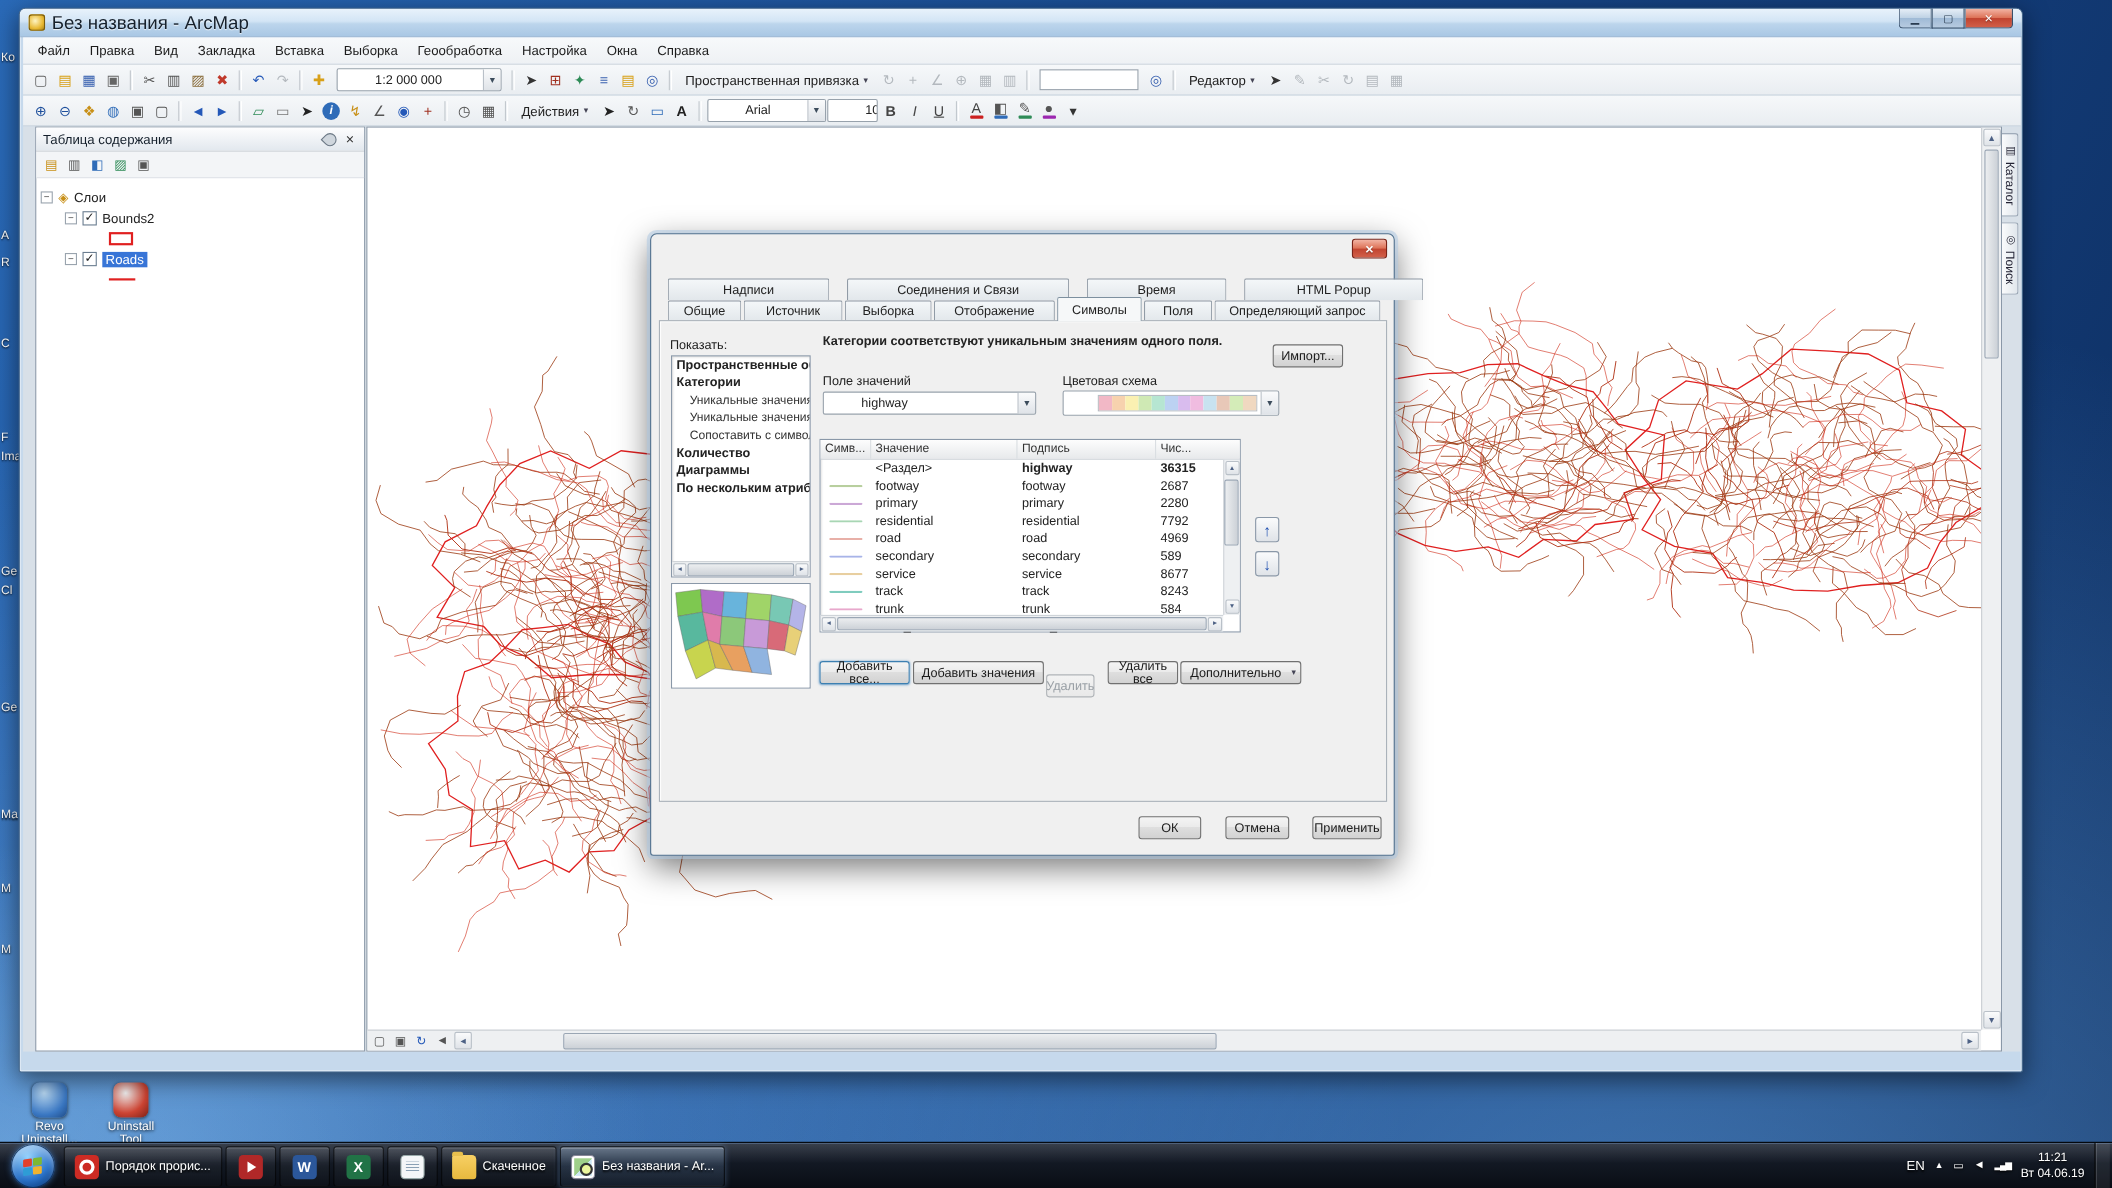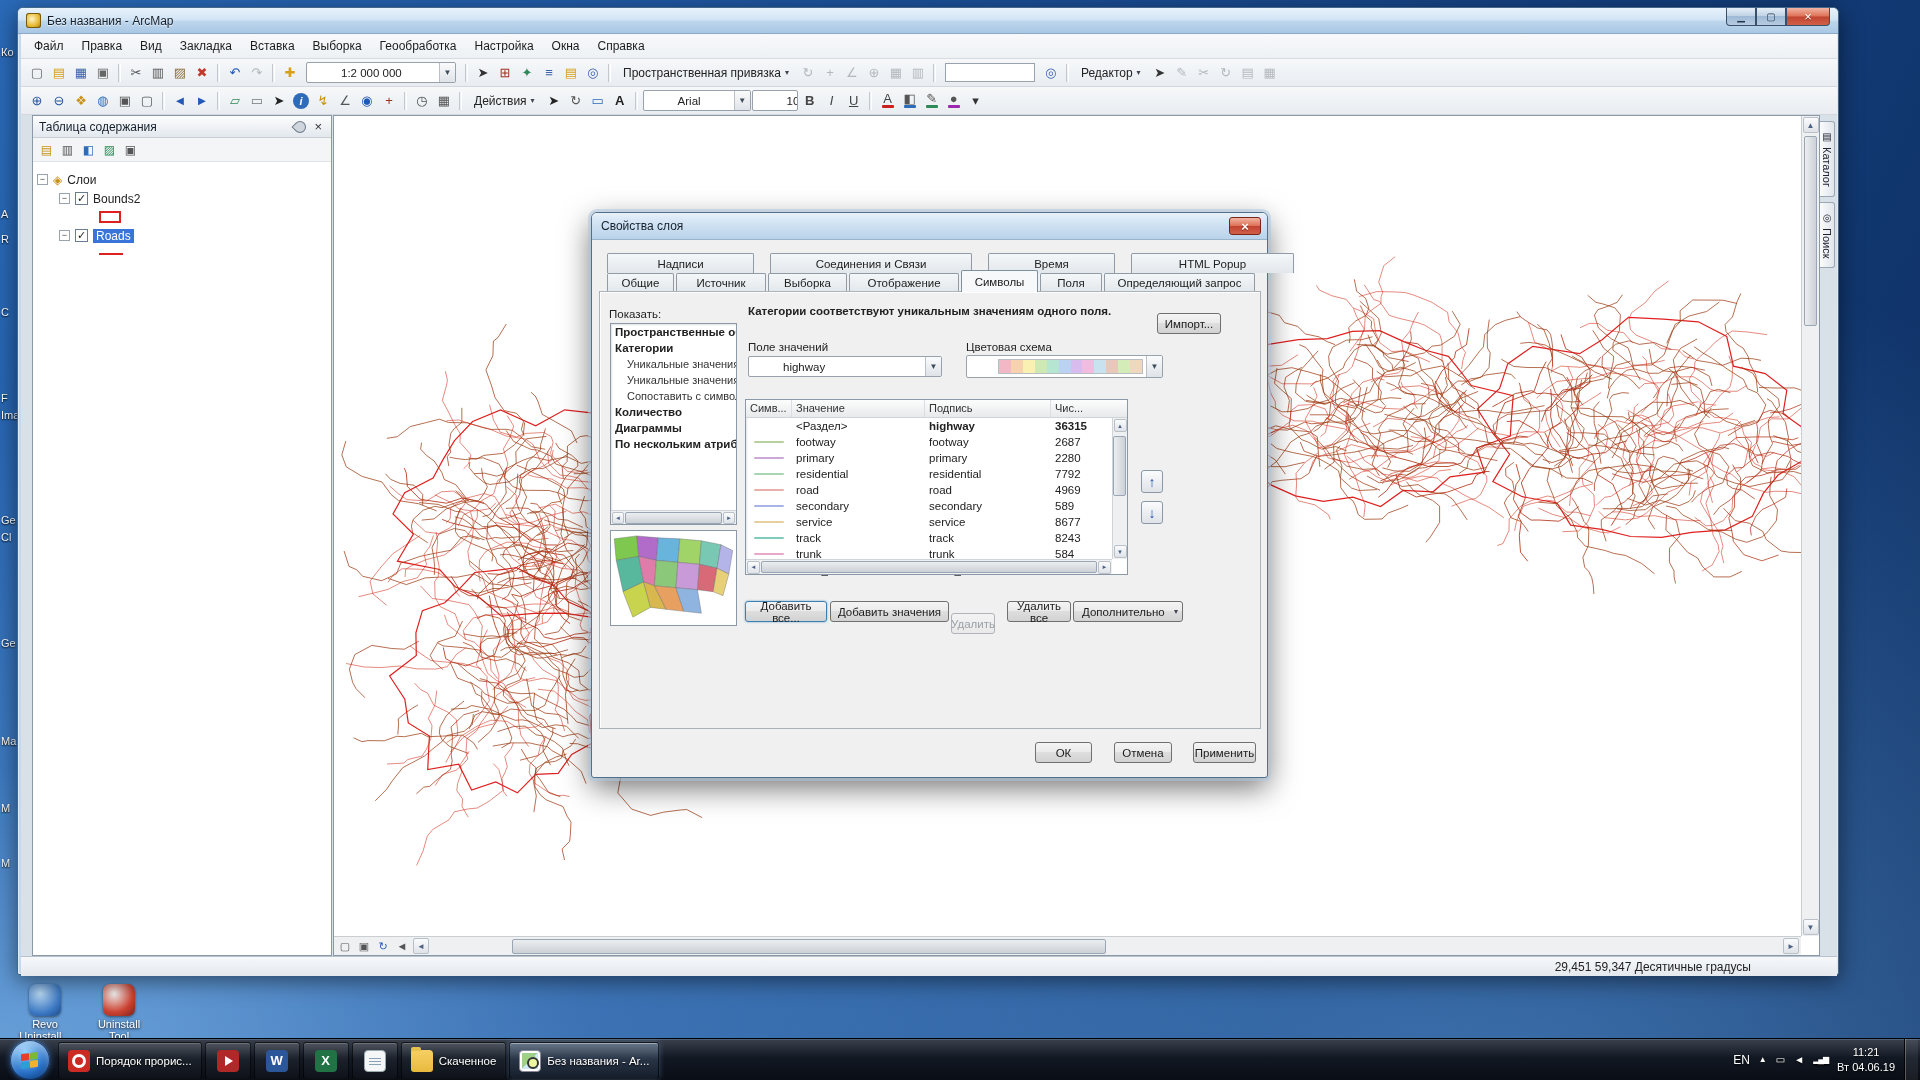--- a/index.html
+++ b/index.html
@@ -24,21 +24,21 @@
   .dico-img.di1{background:radial-gradient(circle at 35% 30%,#f2f2f2,#cc4433 60%,#7a1f16);}
 
   
   .arcwin{position:absolute;left:17px;top:7px;width:1822px;height:968px;background:#c6d9ec;
     border:1px solid #45678a;border-radius:6px 6px 2px 2px;
     box-shadow:inset 0 0 0 1px rgba(255,255,255,.45), 0 6px 22px rgba(0,0,0,.5);z-index:2;}
   .titlebar{position:absolute;left:0;top:0;width:100%;height:26px;border-radius:5px 5px 0 0;
     background:linear-gradient(180deg,#e8f2fb 0%,#d3e5f5 45%,#bcd5ec 55%,#a9c7e4 100%);
     border-bottom:1px solid #8aa8c8;display:flex;align-items:center;padding-left:8px;gap:6px;}
   .appicon{width:15px;height:15px;border-radius:3px;background:radial-gradient(circle at 40% 40%,#fef4c2,#e8b934 55%,#9b7510);box-shadow:inset 0 0 0 1px #7a5c0e;}
-  .title{font-size:12px;color:#15202c;text-shadow:0 1px 1px rgba(255,255,255,.8);text-align:center;}
+  .title{font-size:17px;color:#15202c;text-shadow:0 1px 1px rgba(255,255,255,.8);text-align:center;}
   .winbtns{position:absolute;right:8px;top:0;display:flex;}
   .wb{width:30px;height:18px;display:flex;align-items:center;justify-content:center;font-size:10px;color:#26384c;
     border:1px solid #38506b;border-top:none;background:linear-gradient(#e6eef7,#bdd1e4 50%,#9fbad6 50%,#b7cbe0);}
   .wb:first-child{border-radius:0 0 0 4px;}
   .wb.close{width:44px;border-radius:0 0 4px 0;color:#fff;font-size:13px;
     background:linear-gradient(#f2b4a4,#dd7257 48%,#c14430 52%,#d2604a);text-shadow:0 1px 1px rgba(0,0,0,.4);}
   .menubar{position:absolute;left:3px;top:26px;width:1816px;height:25px;background:linear-gradient(#f7f9fb,#eef1f4);
     border-bottom:1px solid #d6dbe0;display:flex;align-items:center;padding:0 4px;}
   .menu-item{padding:3px 9px;font-size:12px;color:#1c1c1c;border-radius:2px;}
   .toolbar{position:absolute;left:3px;width:1816px;height:28px;background:linear-gradient(#f6f8fa,#e9edf1);
@@ -501,29 +501,23 @@
     <div class="dktab">
       <span class="dkico">▤</span>
       <span>Каталог</span>
     </div>
     <div class="dktab">
       <span class="dkico">◎</span>
       <span>Поиск</span>
     </div>
   </div>
 
-  <div class="statusbar">
-    <span class="coords">29,451  59,347 Десятичные градусы</span>
-  </div>
 </div>
 
 <div class="dialog">
-  <div class="dtitle">
-    <span>Свойства слоя</span>
-  </div>
   <span class="dclose">×</span>
   <div class="tabrow1">
       <span class="dtab">Надписи</span>
       <span class="dtab">Соединения и Связи</span>
       <span class="dtab">Время</span>
       <span class="dtab">HTML Popup</span>
     </div>
   <div class="tabrow2">
       <span class="dtab">Общие</span>
       <span class="dtab">Источник</span>

